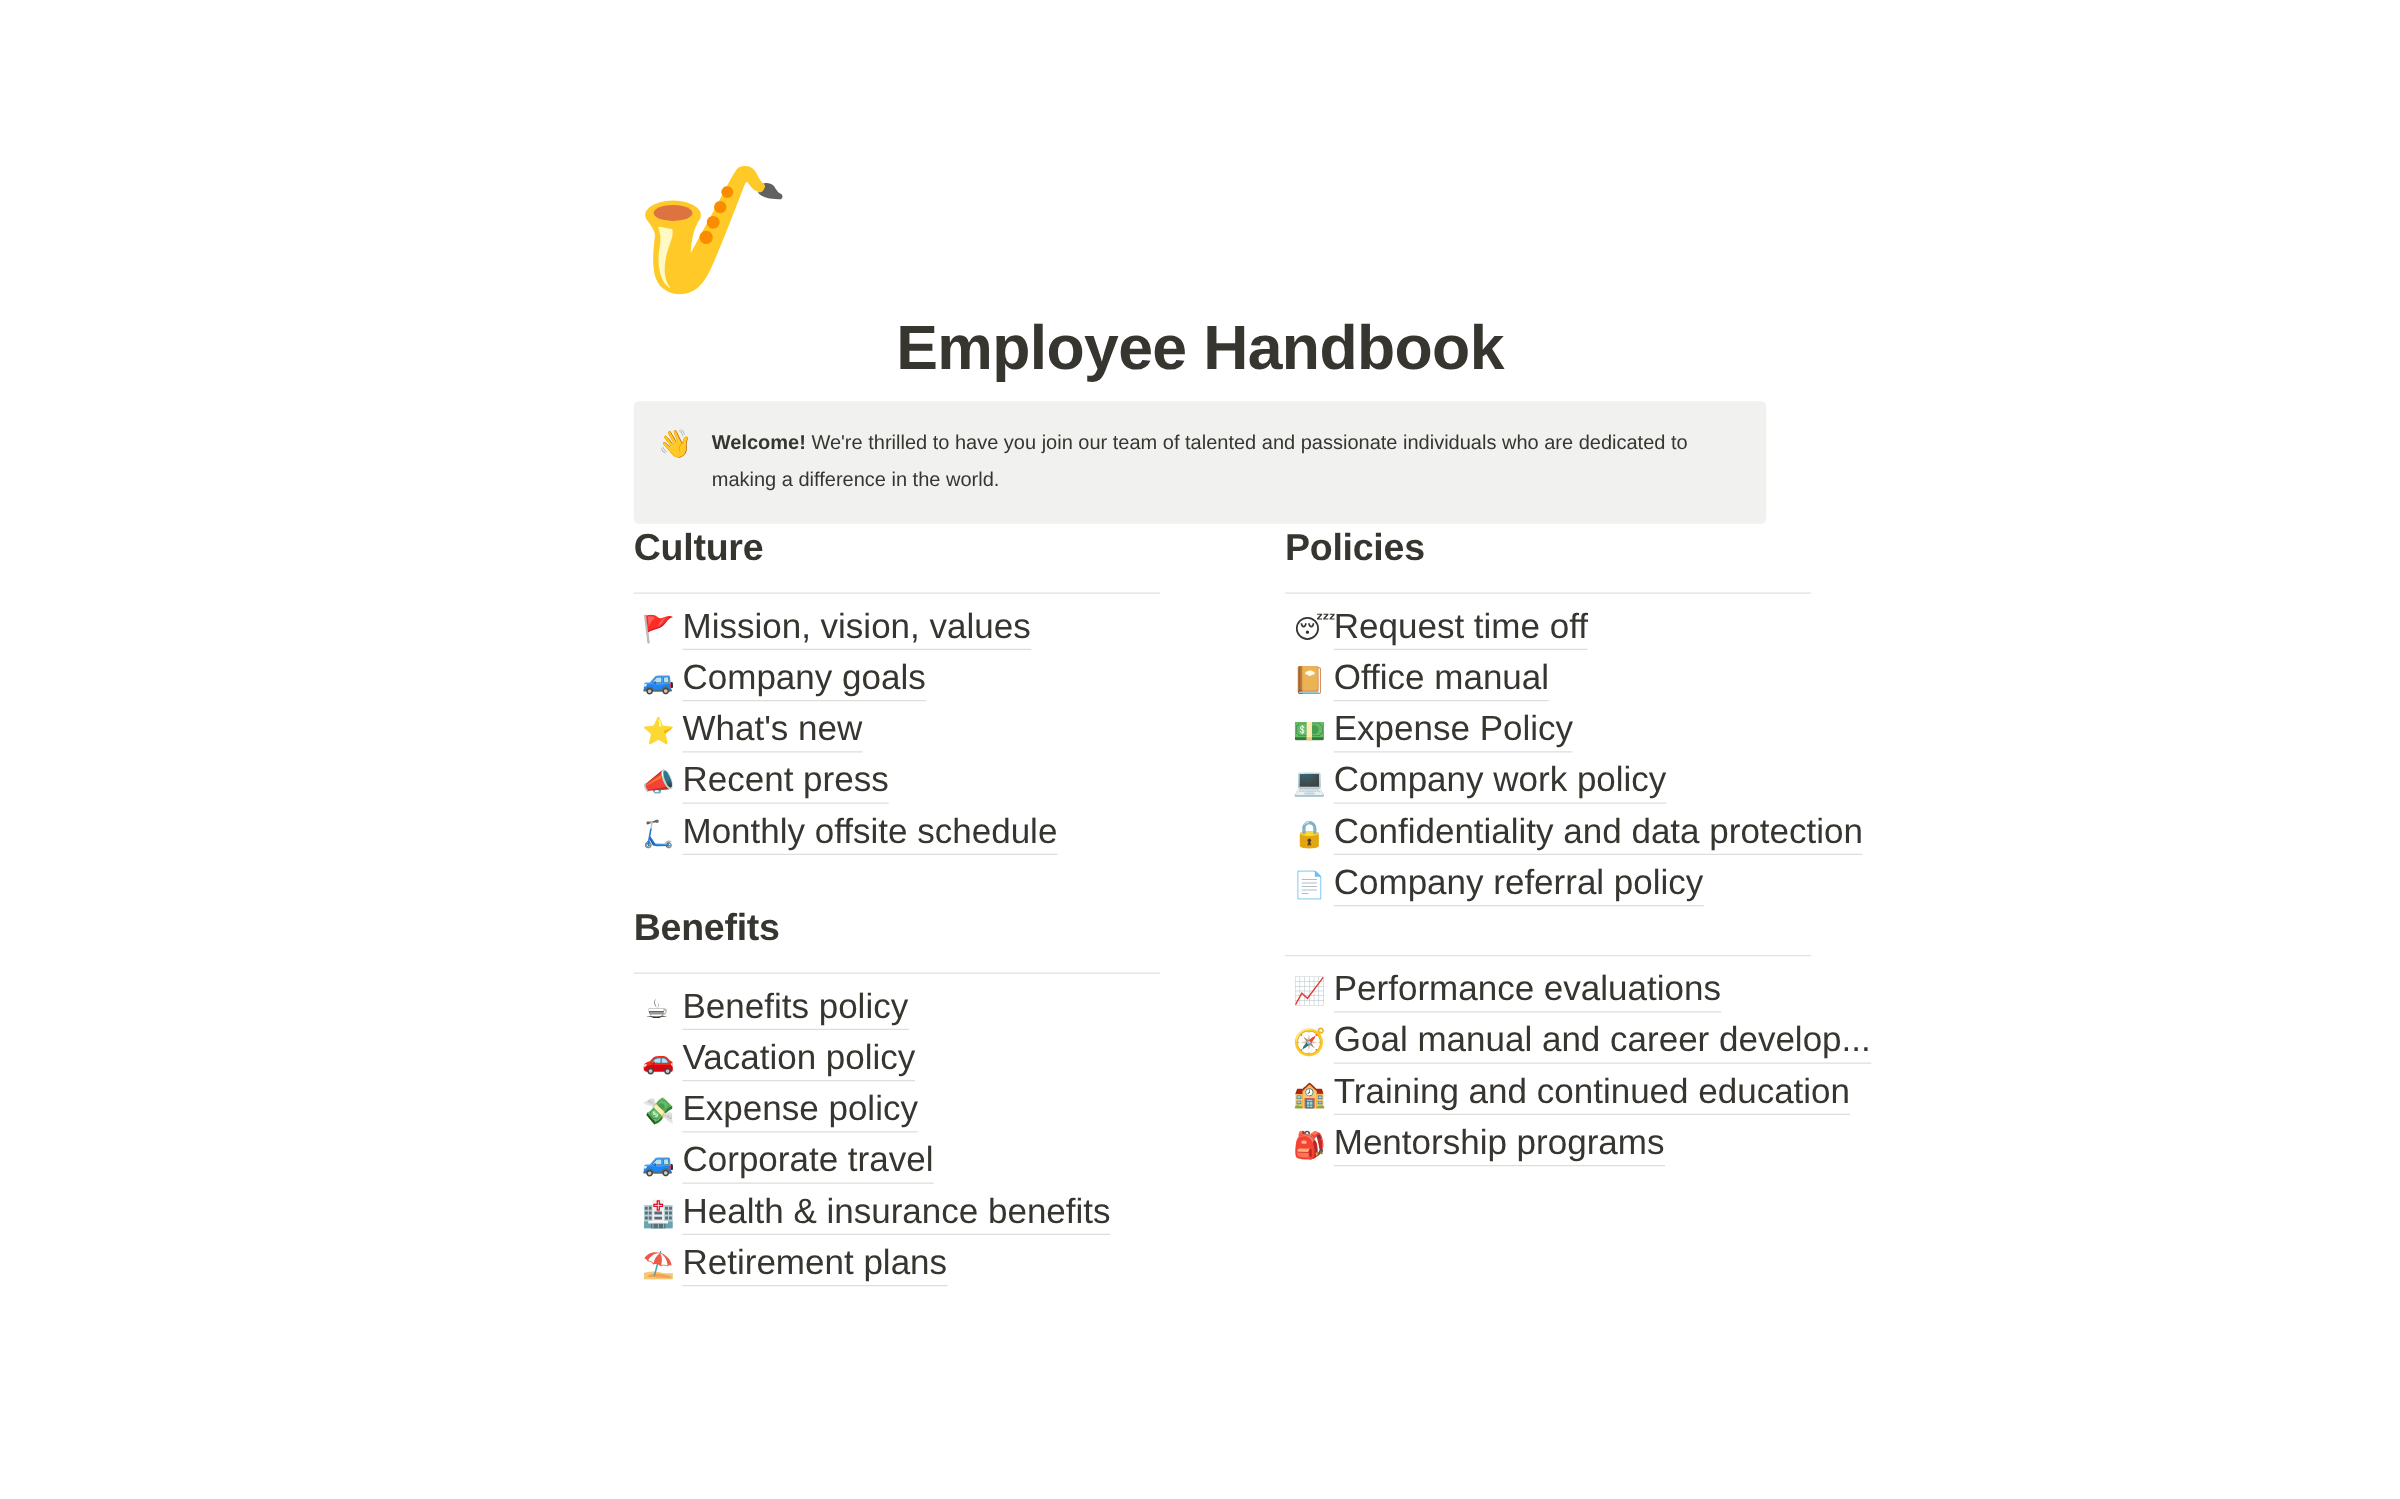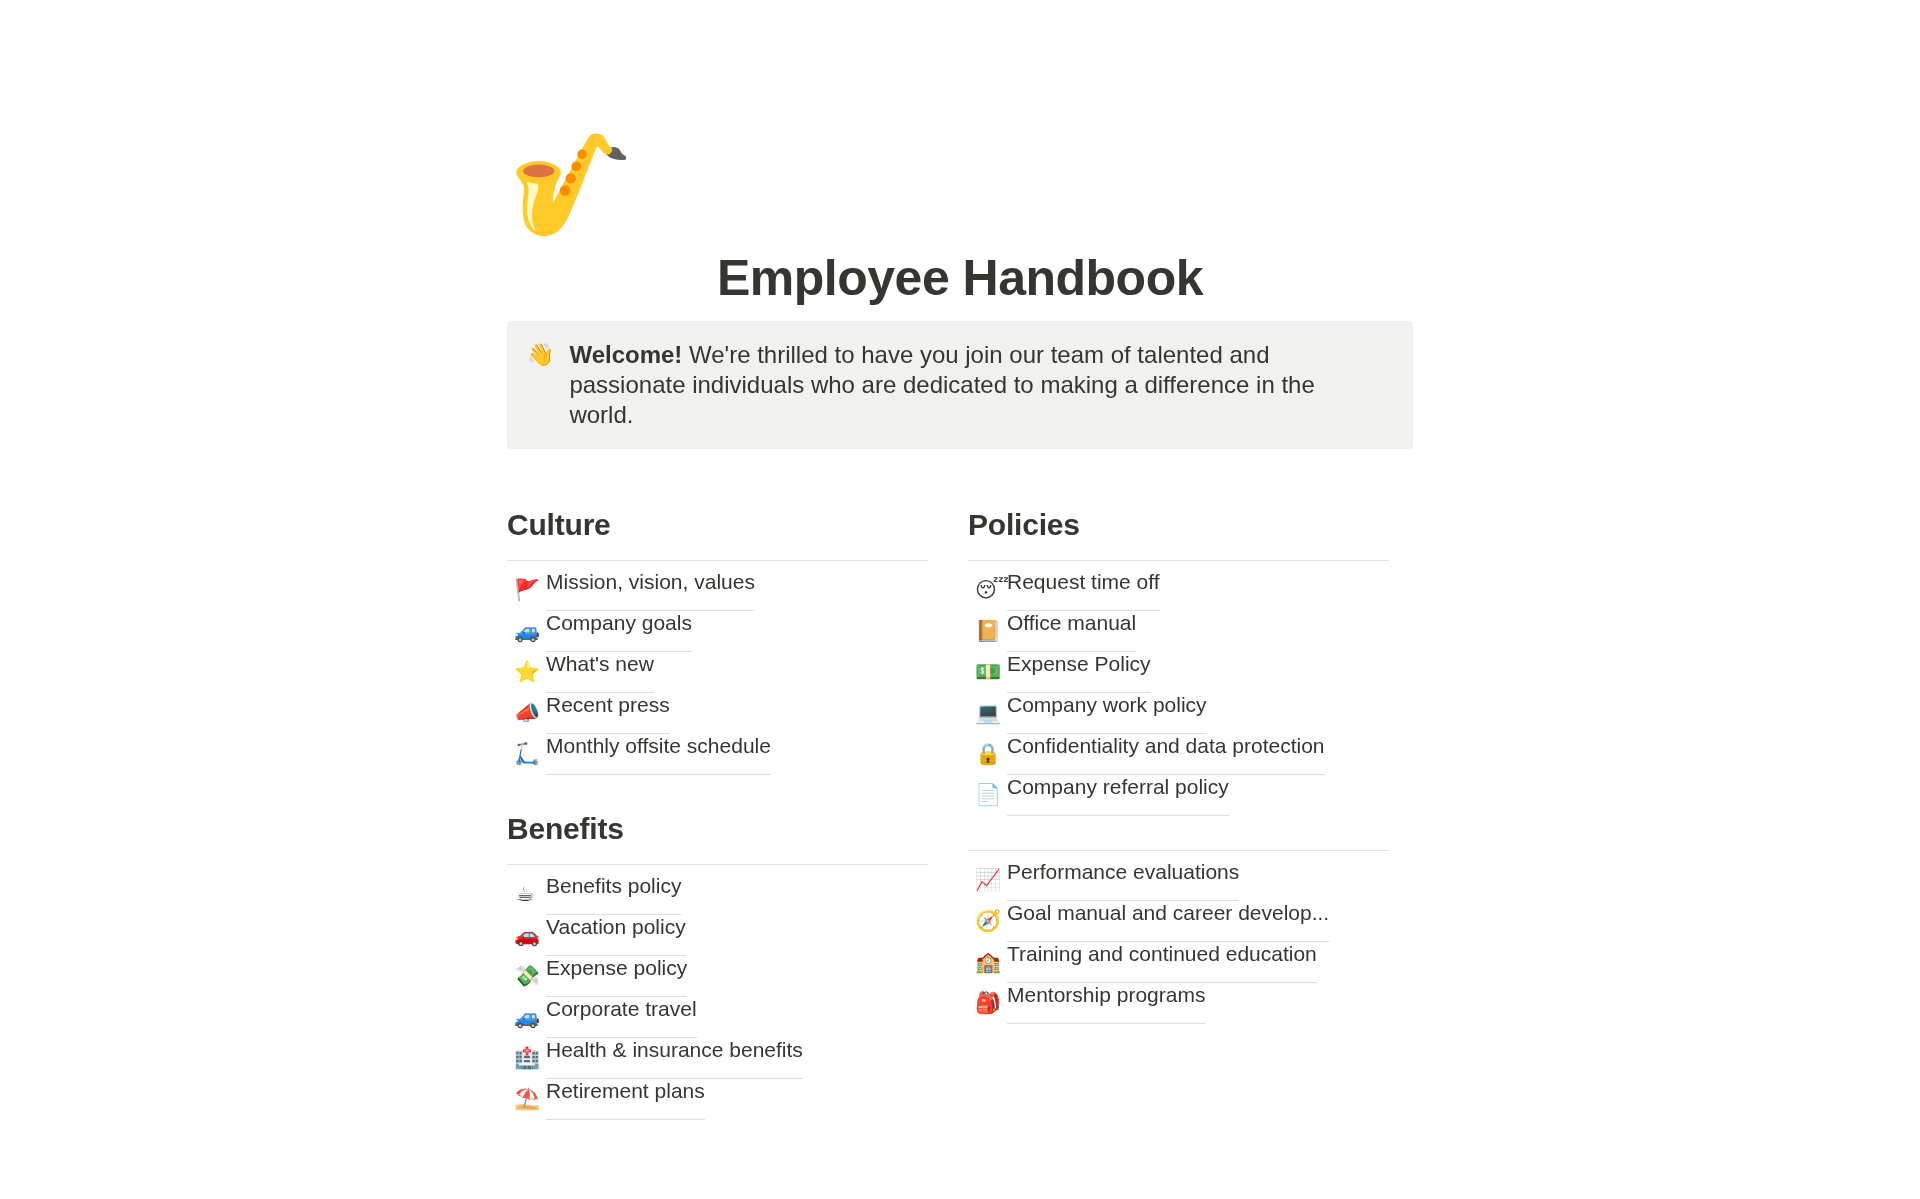--- a/index.html
+++ b/index.html
@@ -40,30 +40,29 @@
     align-items: flex-start;
     padding: 19px 16px 19px 20px;
   }
   .callout-emoji {
     font-size: 22px;
     line-height: 30px;
     flex: 0 0 auto;
   }
   .callout-text {
     margin-left: 15px;
-    font-size: 24px;
+    font-size: 16px;
     line-height: 30px;
     max-width: 800px;
     color: #37352f;
   }
   .callout-text b { font-weight: 700; }
   .columns {
     display: flex;
-    margin-top: 56px;
-    gap: 40px;
+    gap: 100px;
   }
   .col { width: 421px; flex: 0 0 auto; }
   .section + .section { margin-top: 35px; }
   .section-title {
     font-size: 30px;
     line-height: 39px;
     font-weight: 700;
     letter-spacing: -0.2px;
     color: #37352f;
   }
@@ -83,26 +82,26 @@
   }
   .item-emoji {
     width: 23px;
     font-size: 21px;
     line-height: 23px;
     text-align: center;
     flex: 0 0 auto;
   }
   .item-label {
     margin-left: 9px;
-    font-size: 21px;
+    font-size: 28px;
     line-height: 27px;
     font-weight: 500;
     color: #37352f;
     border-bottom: 1px solid #dedddb;
-    padding-bottom: 15px;
+    padding-bottom: 5px;
     white-space: nowrap;
     text-align: right;
   }
 </style>
 </head>
 <body>
 
 <div class="page">
 
   <div class="page-icon">🎷</div>

